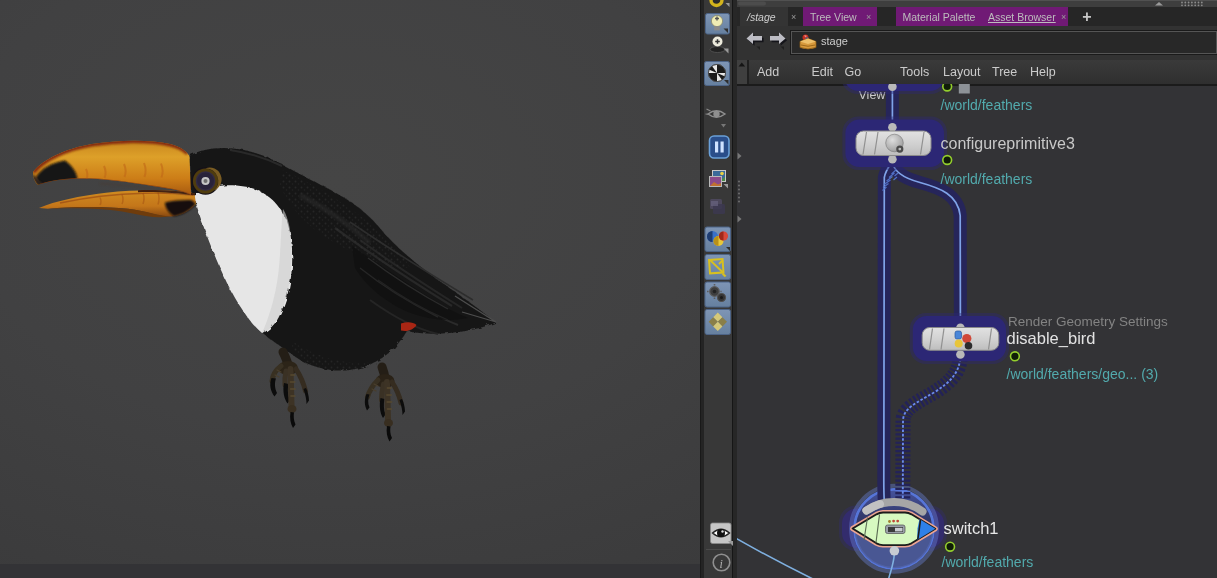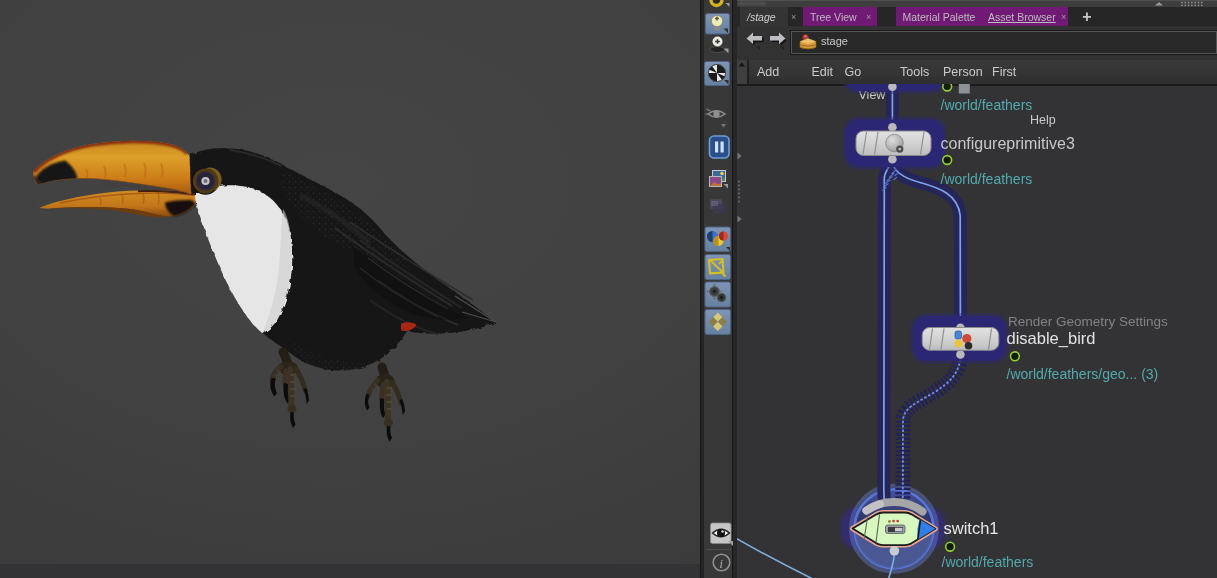--- a/index.html
+++ b/index.html
@@ -87,23 +87,23 @@
   </div>
   <div id="menubar" class="abs">
     <div id="gutter"><svg width="10" height="24" viewBox="0 0 10 24">
           <path d="M1.5,6.5 l3.3,-4 3.3,4 Z" fill="#141414"></path>
         </svg></div>
     <span class="mi" style="left:20px;">Add</span>
     <span class="mi" style="left:55.5px;margin-left:19px;">Edit</span>
     <span class="mi" style="left:92.5px;margin-left:15px;">Go</span>
     <span class="mi" style="left:121.5px;margin-top:23px;">View</span>
     <span class="mi" style="left:163px;text-align:right;">Tools</span>
-    <span class="mi" style="left:206px;">Person</span>
-    <span class="mi" style="left:255px;">First</span>
-    <span class="mi" style="left:293px;margin-top:48px;">Help</span>
+    <span class="mi" style="left:206px;">Layout</span>
+    <span class="mi" style="left:255px;">Tree</span>
+    <span class="mi" style="left:293px;">Help</span>
   </div>
   <svg id="network" class="abs" width="480" height="494.5" viewBox="737 83.5 480 494.5">
     <defs>
       <linearGradient id="ng" x1="0" y1="0" x2="0" y2="1">
         <stop offset="0" stop-color="#e2e2e2"></stop>
           <stop offset="0.55" stop-color="#d0d0d0"></stop>
           <stop offset="1" stop-color="#bdbdbd"></stop>
       </linearGradient>
       <radialGradient id="sg" cx="0.38" cy="0.32" r="0.8">
         <stop offset="0" stop-color="#dedede"></stop>

